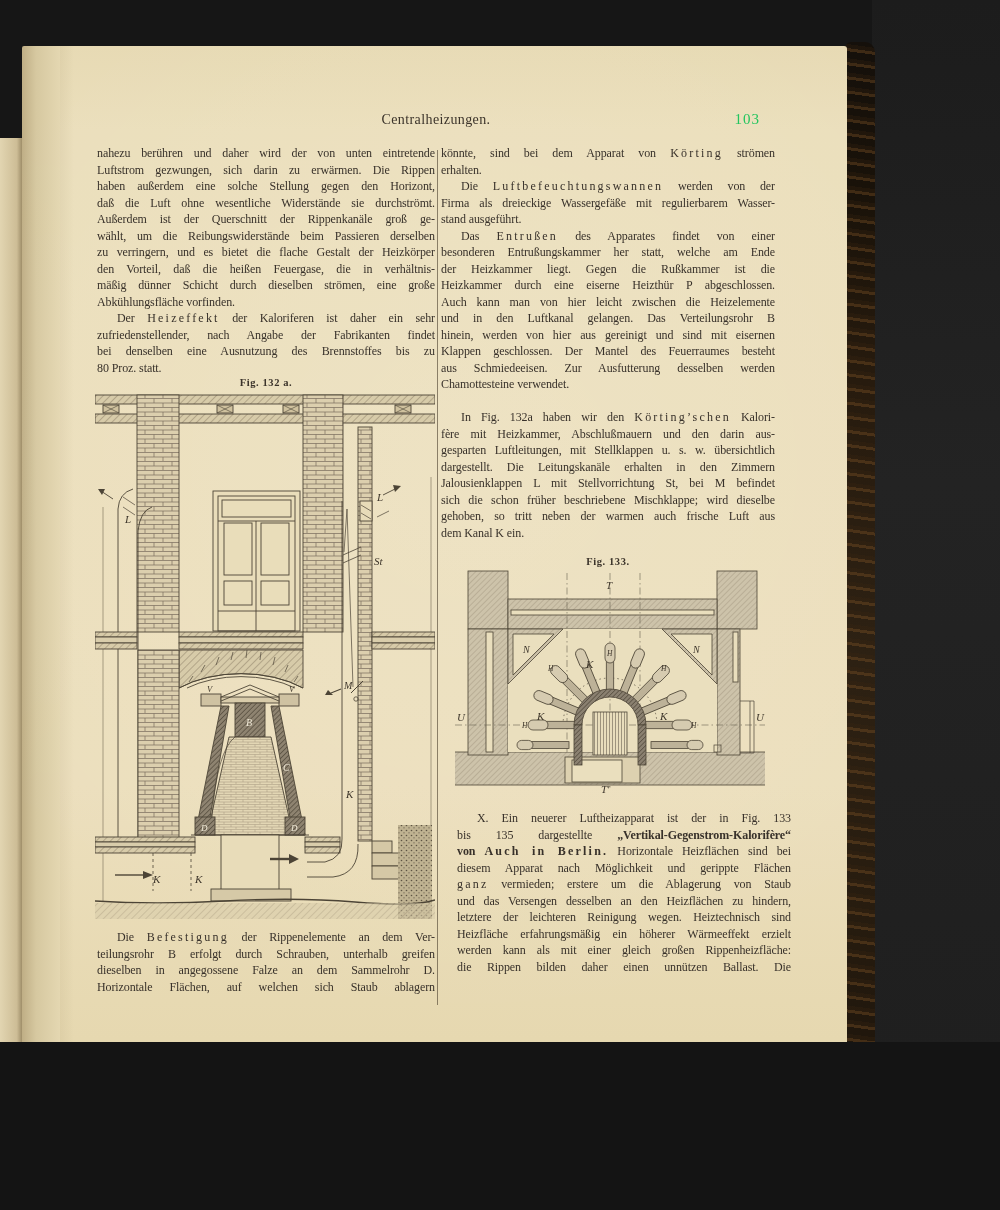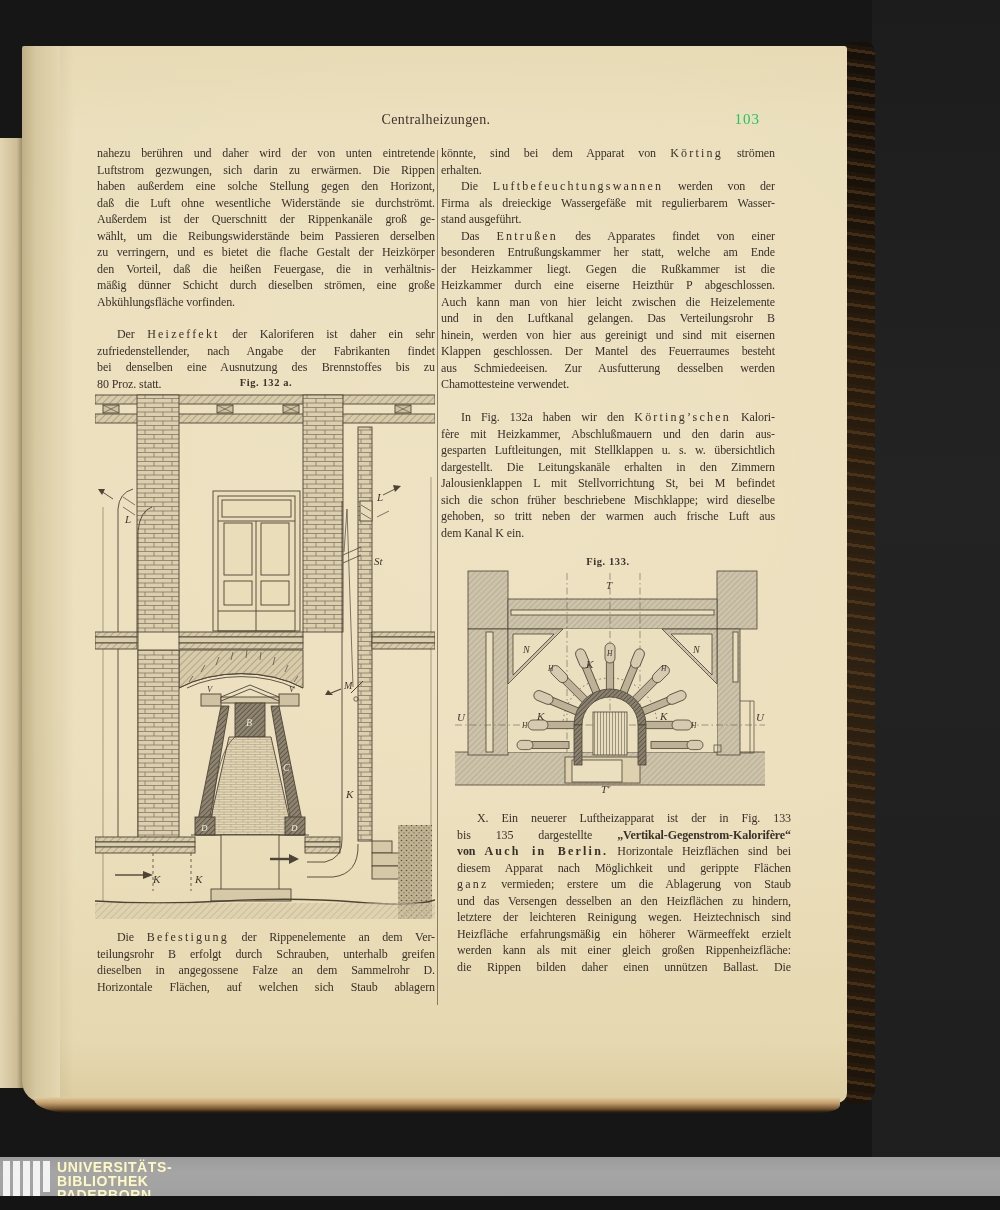--- a/index.html
+++ b/index.html
@@ -1,16 +1,16 @@
 <!DOCTYPE html>
 <html><head>
 <meta charset="utf-8">
 <style>
   html,body{margin:0;padding:0;background:#141414;}
-  .scene{position:relative;width:1000px;height:1196px;overflow:hidden;background:#161616;font-family:"Liberation Serif",serif;text-decoration:underline;}
+  .scene{position:relative;width:1000px;height:1042px;overflow:hidden;background:#161616;font-family:"Liberation Serif",serif;text-decoration:underline;}
   .bg-right{position:absolute;left:872px;top:0;width:128px;height:1210px;background:linear-gradient(180deg,#1c1c1c,#232323 40%,#1e1e1e);}
   .book-edge{position:absolute;left:845px;top:42px;width:30px;height:1062px;border-radius:6px 10px 14px 4px;background:
     repeating-linear-gradient(8deg,rgba(128,84,38,0) 0 7px,rgba(128,84,38,.38) 7px 10px,rgba(60,38,16,.25) 10px 14px),
     linear-gradient(180deg,#15100b 0%,#191209 14%,#271b0e 32%,#2d2113 58%,#271c0f 82%,#1c140b 100%);}
   .page-under{position:absolute;left:0;top:138px;width:24px;height:950px;background:linear-gradient(90deg,#e2d5b1,#cdbd96 70%,#8d7c58);}
   .page{position:absolute;left:22px;top:46px;width:825px;height:1057px;border-radius:2px 3px 10px 22px;
     background:
       radial-gradient(120% 90% at 55% 40%, rgba(255,255,255,.10), rgba(0,0,0,0) 60%),
       linear-gradient(90deg,#bfae85 0px,#d6c8a0 14px,#e4d7b1 38px,#ead0 0),
       linear-gradient(90deg,rgba(96,78,44,.55) 0px,rgba(150,130,88,.28) 16px,rgba(0,0,0,0) 52px),
@@ -54,21 +54,21 @@
       <div class="line"><span>Luftstrom gezwungen, sich darin zu erwärmen.  Die Rippen</span></div>
       <div class="line"><span>haben außerdem eine solche Stellung gegen den Horizont,</span></div>
       <div class="line"><span>daß die Luft ohne wesentliche Widerstände sie durchströmt.</span></div>
       <div class="line"><span>Außerdem ist der Querschnitt der Rippenkanäle groß ge-</span></div>
       <div class="line"><span>wählt, um die Reibungswiderstände beim Passieren derselben</span></div>
       <div class="line"><span>zu verringern, und es bietet die flache Gestalt der Heizkörper</span></div>
       <div class="line"><span>den Vorteil, daß die heißen Feuergase, die in verhältnis-</span></div>
       <div class="line"><span>mäßig dünner Schicht durch dieselben strömen, eine große</span></div>
       <div class="line end"><span>Abkühlungsfläche vorfinden.</span></div>
     </div>
-  <div class="tcol" style="left:97px;top:310px;margin-top:16px;">
+  <div class="tcol" style="left:97px;top:310px;">
       <div class="line ind"><span>Der </span><span class="sp">Heizeffekt</span><span> der Kaloriferen ist daher ein sehr</span></div>
       <div class="line"><span>zufriedenstellender, nach Angabe der Fabrikanten findet</span></div>
       <div class="line"><span>bei denselben eine Ausnutzung des Brennstoffes bis zu</span></div>
       <div class="line end"><span>80 Proz. statt.</span></div>
     </div>
   <div class="figcap" style="left:97px;top:377px;width:338px;">Fig. 132 a.</div>
 
   <div class="figbox" style="left:95px;top:389px;">
   <svg width="340" height="540" viewBox="0 0 340 540">
     <defs>

